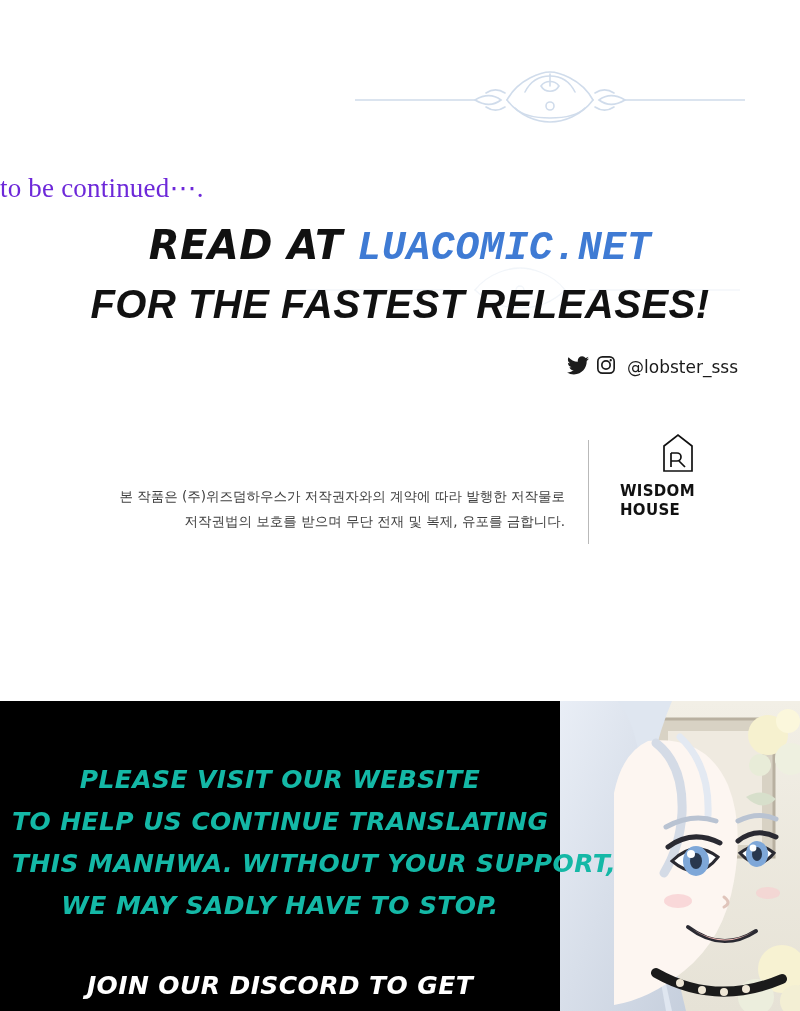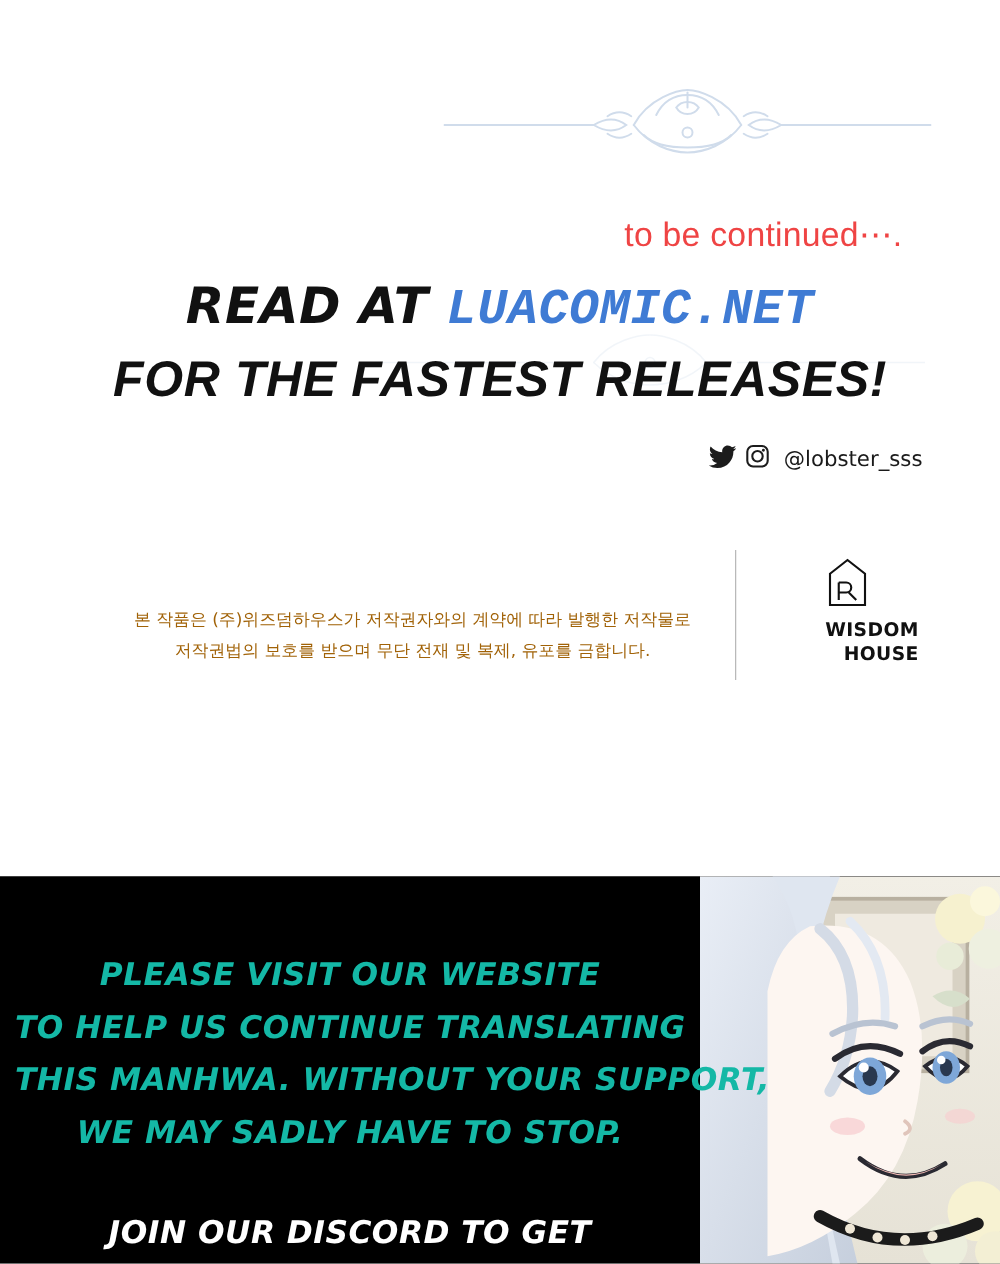--- a/index.html
+++ b/index.html
@@ -49,24 +49,23 @@
     width: 440px;
     height: 50px;
     opacity: 0.25;
   }
 
   .tbc {
     position: absolute;
     left: 0;
     top: 172px;
     width: 722px;
-    text-align: right;
-    font-family: Liberation Sans, sans-serif;
+    font-family: Liberation Serif, serif;
     font-size: 27px;
-    color: #ef4444;
+    color: #6d28d9;
     letter-spacing: 0.2px;
   }
 
   .promo {
     position: absolute;
     left: 60px;
     top: 218px;
     width: 680px;
     text-align: center;
   }
@@ -110,42 +109,42 @@
     font-size: 17px;
     color: #1a1a1a;
     margin-left: 4px;
   }
 
   .copyright {
     position: absolute;
     left: 95px;
     top: 484px;
     width: 470px;
-    text-align: center;
+    text-align: right;
     font-family: "DejaVu Sans", sans-serif;
     font-size: 13.5px;
     line-height: 25px;
-    color: #a16207;
+    color: #404040;
   }
 
   .divider-v {
     position: absolute;
     left: 588px;
     top: 440px;
     width: 1px;
     height: 104px;
     background: #b9b9b9;
   }
 
   .publisher {
     position: absolute;
     left: 620px;
-    top: 445px;
+    top: 432px;
     width: 115px;
-    text-align: right;
+    text-align: left;
   }
   .publisher-mark {
     margin: 0 auto 8px auto;
     width: 34px;
     height: 42px;
   }
   .publisher-name {
     font-family: "DejaVu Sans", sans-serif;
     font-weight: bold;
     font-size: 15px;

